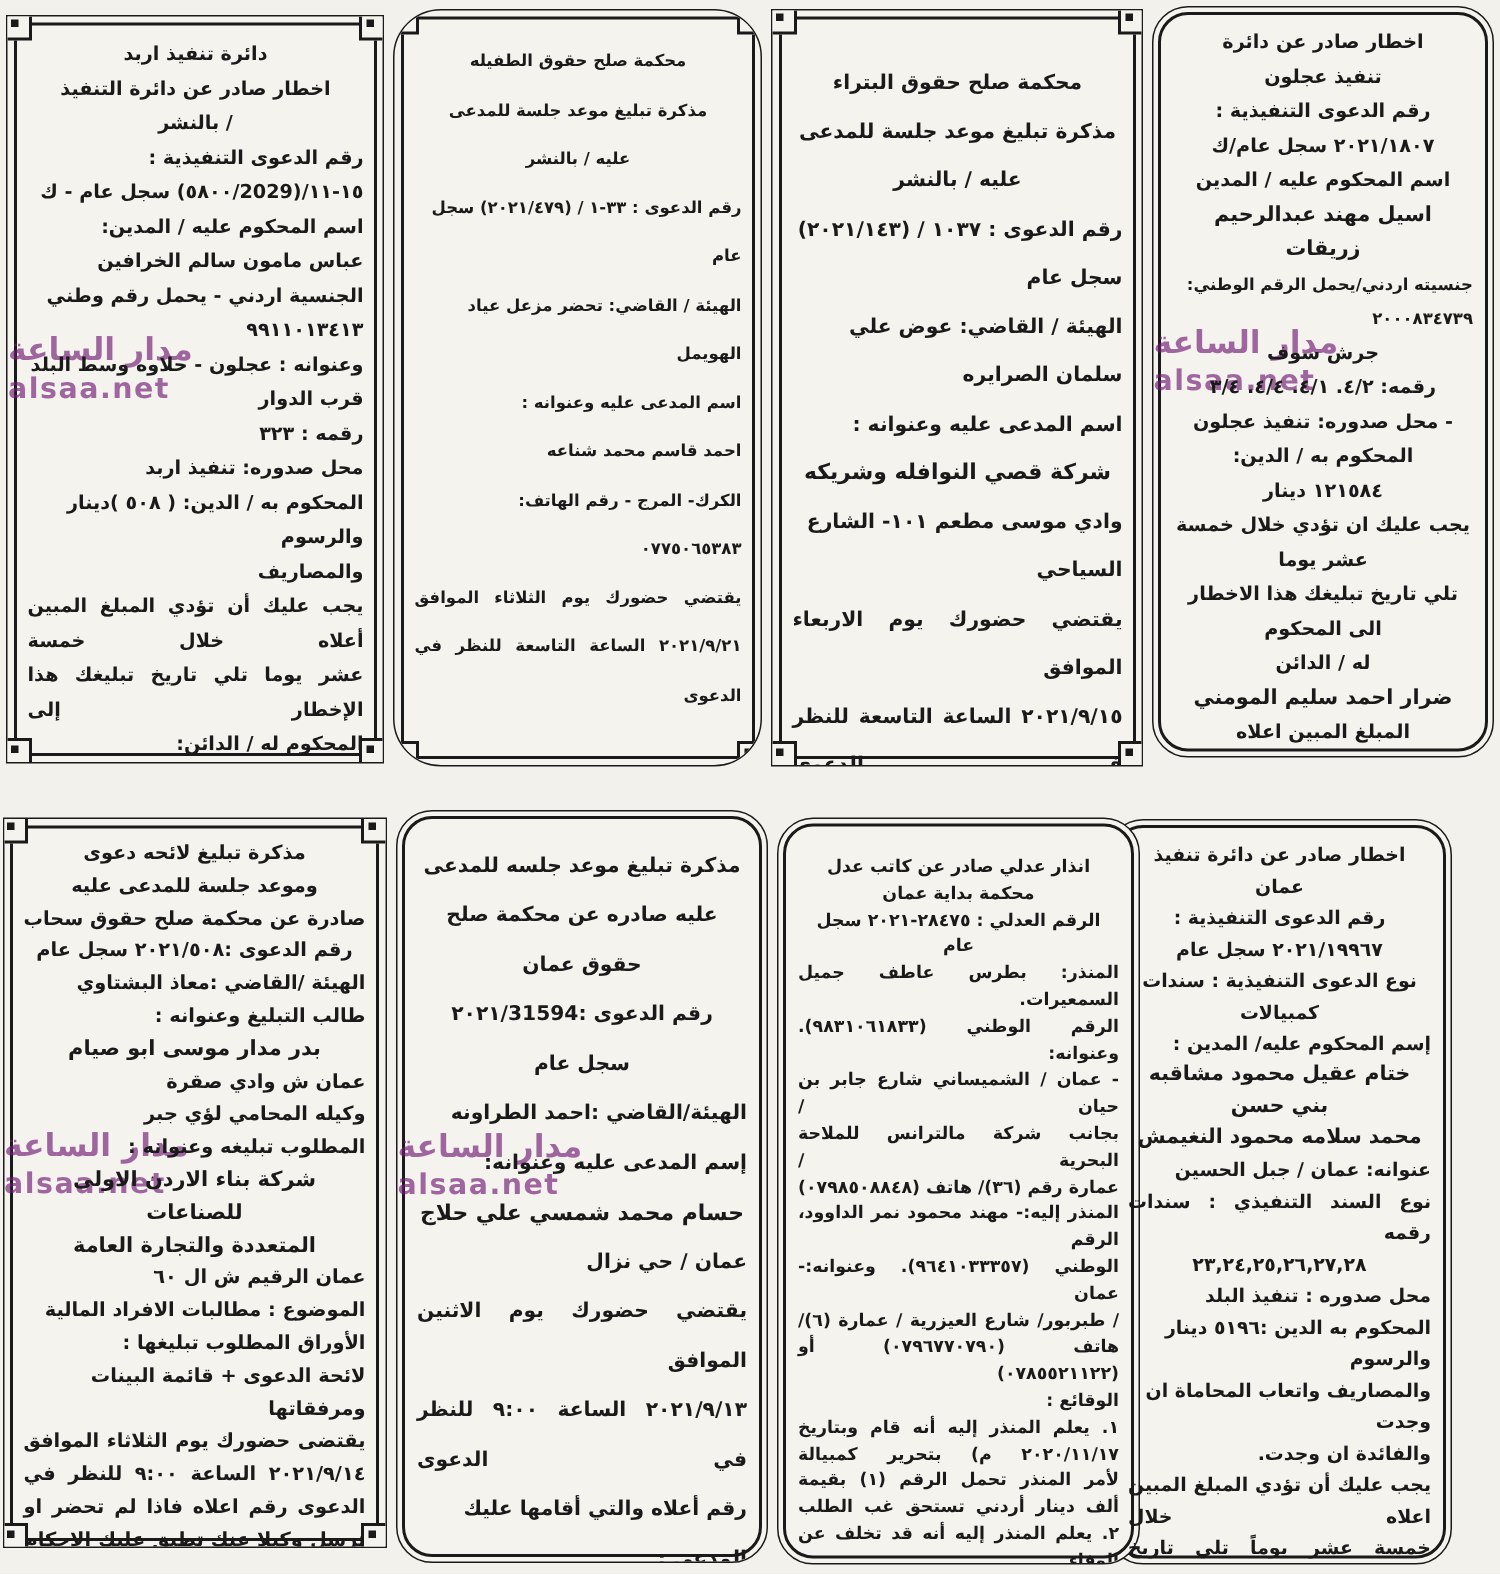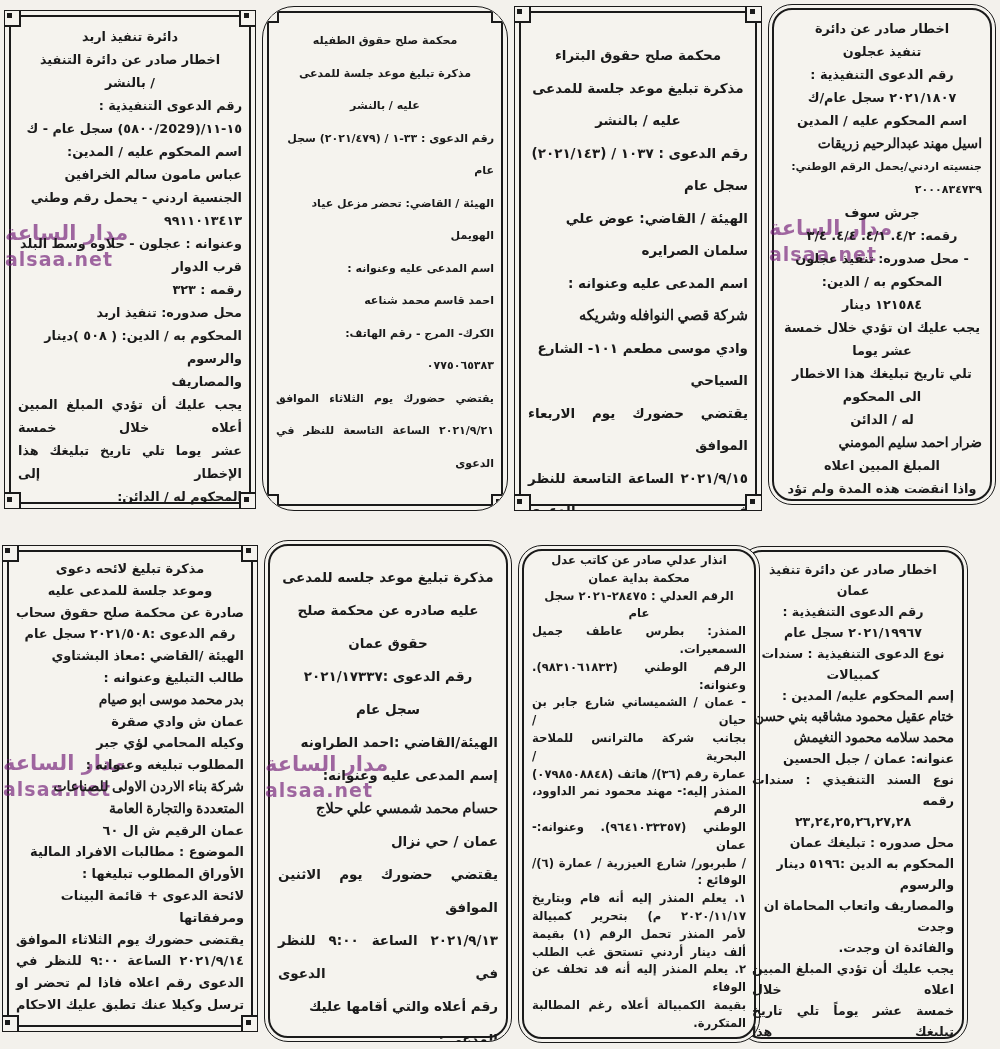--- a/index.html
+++ b/index.html
@@ -13,32 +13,32 @@
   .corner{position:absolute;width:15px;height:15px;background:#f5f3ee;border:2px solid #1a1a1a;z-index:3;}
   .corner::after{content:"";position:absolute;left:3px;top:3px;width:5px;height:5px;background:#1a1a1a;}
   .c-tl{top:-3px;left:-3px;} .c-tr{top:-3px;right:-3px;}
   .c-bl{bottom:-3px;left:-3px;} .c-br{bottom:-3px;right:-3px;}
   
   .rounded{border:1px solid #1a1a1a;border-radius:24px;}
   .rounded::before{content:"";position:absolute;inset:3px;border:2px solid #1a1a1a;border-radius:20px;pointer-events:none;}
   
   .ln{position:relative;z-index:2;}
   .t{text-align:center;}
-  .b{text-align:right;font-size:108%;letter-spacing:0;font-family:Liberation Serif, serif;}
+  .b{text-align:center;font-size:108%;letter-spacing:0;}
   .c{text-align:center;}
   .r{text-align:right;}
   .j{text-align:justify;text-align-last:justify;}
   .s{text-align:right;font-size:86%;}
   
   .pos-a{left:768px;top:4px;width:228px;height:501px;line-height:23px;font-size:12.8px;}
   .pos-b{left:514px;top:6px;width:248px;height:505px;line-height:32.5px;font-size:13.5px;padding-top:32px;}
   .pos-c{left:262px;top:6px;width:246px;height:505px;line-height:32.5px;font-size:11px;padding-top:18px;border-radius:32px;}
   .pos-d{left:4px;top:10px;width:252px;height:499px;line-height:23px;font-size:12.8px;padding-top:14px;}
   .pos-e{left:738px;top:546px;width:230px;height:497px;line-height:21px;font-size:12.6px;}
-  .pos-f{left:518px;top:545px;width:242px;height:498px;line-height:17.8px;font-size:11.6px;padding-top:6px;}
+  .pos-f{left:518px;top:545px;width:242px;height:498px;line-height:17.8px;font-size:11.6px;padding-top:23px;}
   .pos-g{left:264px;top:540px;width:248px;height:502px;line-height:33px;font-size:13.5px;padding-top:20px;}
   .pos-h{left:2px;top:545px;width:256px;height:487px;line-height:21.8px;font-size:12.9px;padding-top:12px;}
   .watermark{position:absolute;left:0;right:0;top:42%;text-align:left;z-index:1;
              color:#701a75;opacity:.65;font-size:21px;line-height:26px;font-weight:700;}
   .watermark .wm2{font-size:19px;letter-spacing:1px;}
 </style>
 </head>
 <body>
 
 <div class="page">
@@ -129,55 +129,56 @@
       <div class="ln t">اخطار صادر عن دائرة تنفيذ عمان</div>
       <div class="ln t">رقم الدعوى التنفيذية :</div>
       <div class="ln t">٢٠٢١/١٩٩٦٧ سجل  عام</div>
       <div class="ln t">نوع الدعوى التنفيذية : سندات كمبيالات</div>
       <div class="ln r">إسم المحكوم عليه/ المدين :</div>
       <div class="ln b">ختام عقيل محمود مشاقبه بني حسن</div>
       <div class="ln b">محمد سلامه محمود النغيمش</div>
       <div class="ln r">عنوانه: عمان /  جبل الحسين</div>
       <div class="ln j">نوع السند التنفيذي : سندات رقمه</div>
       <div class="ln c">٢٣,٢٤,٢٥,٢٦,٢٧,٢٨</div>
-      <div class="ln r">محل صدوره : تبليغك عمان</div>
+      <div class="ln r">محل صدوره : تنفيذ البلد</div>
       <div class="ln r">المحكوم به الدين :٥١٩٦ دينار والرسوم</div>
       <div class="ln r">والمصاريف واتعاب المحاماة ان وجدت</div>
       <div class="ln r">والفائدة ان وجدت.</div>
       <div class="ln j">يجب عليك أن تؤدي المبلغ المبين اعلاه خلال</div>
       <div class="ln j">خمسة عشر يوماً تلي تاريخ تبليغك هذا</div>
     </section>
     <section class="notice rounded pos-f">
       <div class="ln t">انذار عدلي صادر عن كاتب عدل</div>
       <div class="ln t">محكمة بداية عمان</div>
       <div class="ln t">الرقم العدلي : ٢٨٤٧٥-٢٠٢١ سجل عام</div>
       <div class="ln j">المنذر: بطرس عاطف جميل السمعيرات.</div>
       <div class="ln j">الرقم الوطني (٩٨٣١٠٦١٨٣٣). وعنوانه:</div>
       <div class="ln j">- عمان / الشميساني شارع جابر بن حيان /</div>
       <div class="ln j">بجانب شركة مالترانس للملاحة البحرية /</div>
       <div class="ln j">عمارة رقم (٣٦)/ هاتف (٠٧٩٨٥٠٨٨٤٨)</div>
       <div class="ln j">المنذر إليه:- مهند محمود نمر الداوود، الرقم</div>
       <div class="ln j">الوطني (٩٦٤١٠٣٣٣٥٧). وعنوانه:- عمان</div>
       <div class="ln j">/ طبربور/ شارع العيزرية / عمارة (٦)/</div>
+      <div class="ln j">هاتف (٠٧٩٦٧٧٠٧٩٠) أو (٠٧٨٥٥٢١١٢٢)</div>
       <div class="ln r">الوقائع :</div>
       <div class="ln j">١.  يعلم المنذر إليه أنه قام وبتاريخ</div>
       <div class="ln j">٢٠٢٠/١١/١٧ م)  بتحرير  كمبيالة</div>
       <div class="ln j">لأمر المنذر تحمل الرقم (١) بقيمة</div>
       <div class="ln j">ألف دينار أردني تستحق غب الطلب</div>
       <div class="ln j">٢. يعلم المنذر إليه أنه قد تخلف عن الوفاء</div>
       <div class="ln j">بقيمة الكمبيالة أعلاه رغم المطالبة المتكررة.</div>
     </section>
     <section class="notice rounded pos-g">
       <div class="watermark">
         <div>مدار الساعة</div>
         <div class="wm2">alsaa.net</div>
       </div>
       <div class="ln t">مذكرة تبليغ موعد جلسه للمدعى</div>
       <div class="ln t">عليه صادره عن محكمة صلح حقوق عمان</div>
-      <div class="ln t">رقم الدعوى :٢٠٢١/١٧٣٣٧</div>
+      <div class="ln t">رقم الدعوى :٢٠٢١/31594</div>
       <div class="ln t">سجل عام</div>
       <div class="ln r">الهيئة/القاضي :احمد الطراونه</div>
       <div class="ln r">إسم المدعى عليه وعنوانه:</div>
       <div class="ln b">حسام محمد شمسي علي حلاج</div>
       <div class="ln r">عمان / حي نزال</div>
       <div class="ln j">يقتضي حضورك يوم الاثنين   الموافق</div>
       <div class="ln j">٢٠٢١/٩/١٣ الساعة ٩:٠٠ للنظر في الدعوى</div>
       <div class="ln r">رقم أعلاه والتي أقامها عليك المدعي :</div>
     </section>
     <section class="notice ornate pos-h">
@@ -188,21 +189,21 @@
       <div class="watermark">
         <div>مدار الساعة</div>
         <div class="wm2">alsaa.net</div>
       </div>
       <div class="ln t">مذكرة تبليغ لائحه دعوى</div>
       <div class="ln t">وموعد جلسة للمدعى عليه</div>
       <div class="ln t">صادرة عن محكمة صلح حقوق سحاب</div>
       <div class="ln t">رقم الدعوى :٢٠٢١/٥٠٨ سجل  عام</div>
       <div class="ln r">الهيئة /القاضي :معاذ البشتاوي</div>
       <div class="ln r">طالب التبليغ وعنوانه :</div>
-      <div class="ln b">بدر محمد موسى ابو صيام</div>
+      <div class="ln b">بدر مدار موسى ابو صيام</div>
       <div class="ln r">عمان ش وادي صقرة</div>
       <div class="ln r">وكيله المحامي لؤي جبر</div>
       <div class="ln r">المطلوب تبليغه وعنوانه :</div>
       <div class="ln b">شركة بناء الاردن الاولى للصناعات</div>
       <div class="ln b">المتعددة والتجارة العامة</div>
       <div class="ln r">عمان الرقيم ش ال ٦٠</div>
       <div class="ln r">الموضوع : مطالبات الافراد المالية</div>
       <div class="ln r">الأوراق المطلوب تبليغها :</div>
       <div class="ln r">لائحة الدعوى + قائمة البينات ومرفقاتها</div>
       <div class="ln j">يقتضى حضورك يوم الثلاثاء الموافق</div>

